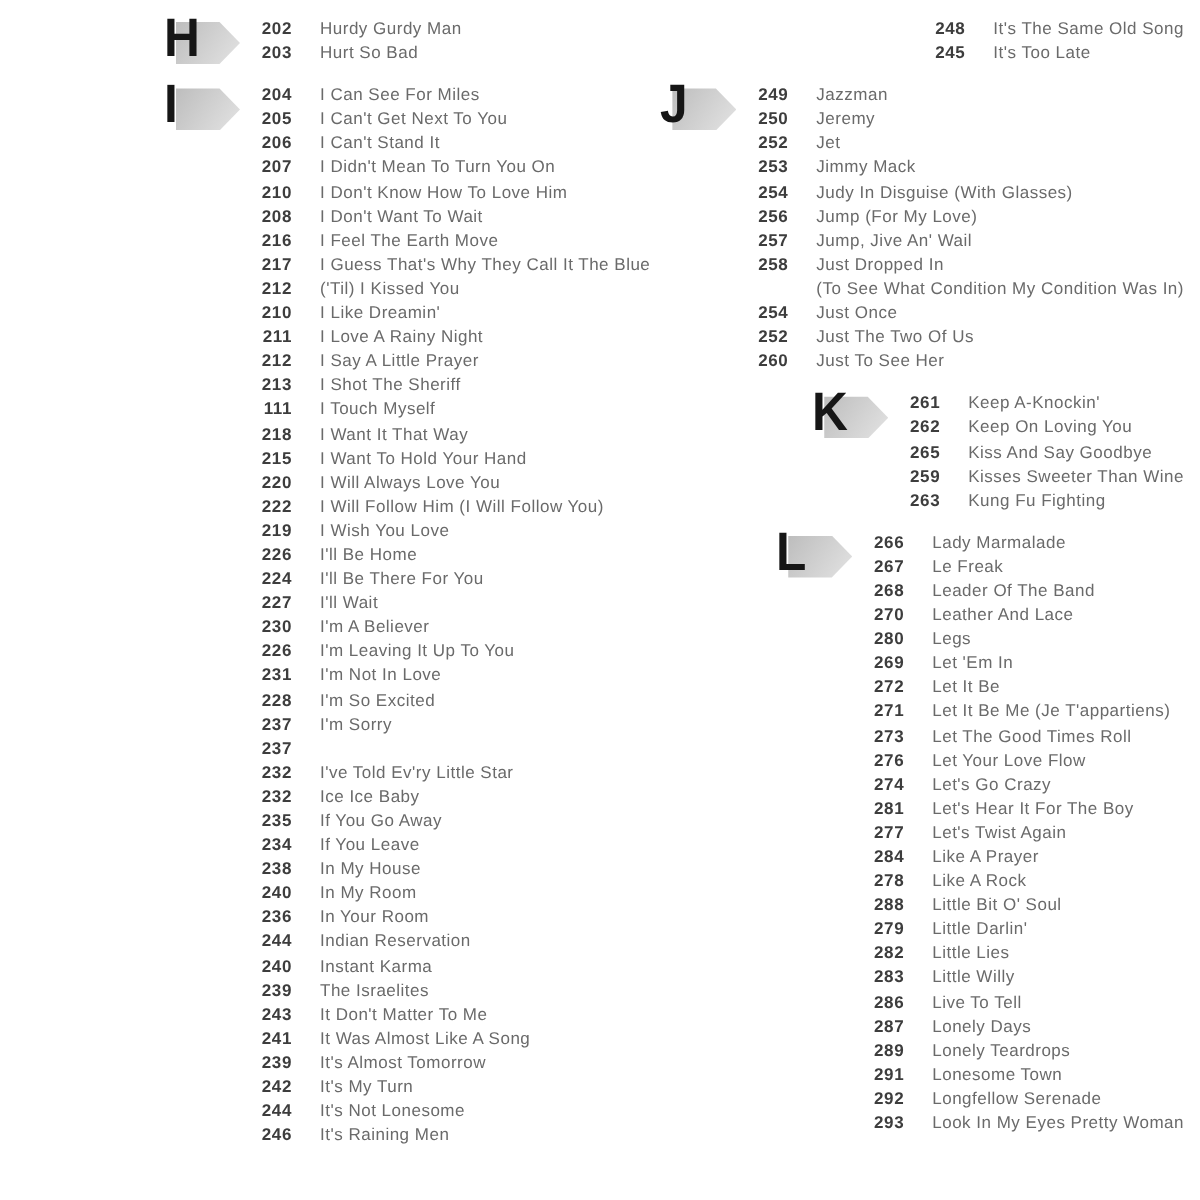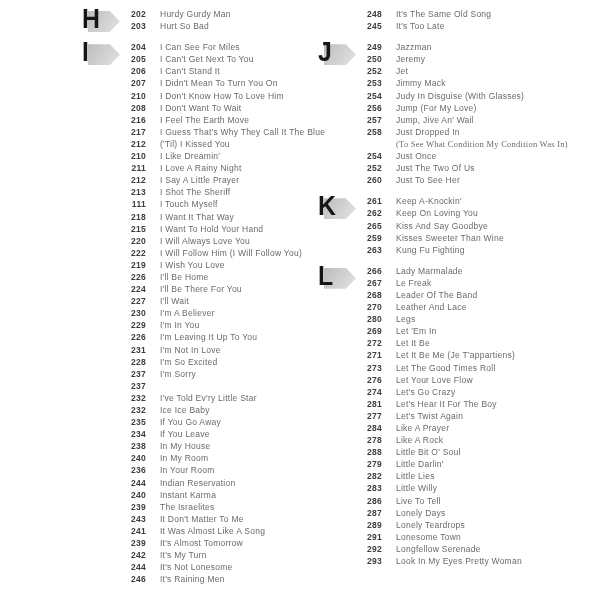--- a/index.html
+++ b/index.html
@@ -4,32 +4,32 @@
 <style>
   html,body{margin:0;padding:0;}
   body{
     width:600px;height:600px;background:#ffffff;
     font-family:"Liberation Sans",sans-serif;
     overflow:hidden;
   }
   .page{position:relative;width:600px;height:600px;background:#ffffff;}
   .column{position:absolute;top:8px;display:flex;flex-direction:column;}
   .column.col1{left:82px;width:246px;}
-  .column.col2{left:318px;width:274px;}
+  .column.col2{left:318px;width:274px;align-items:flex-end;}
   .group{position:relative;padding-left:40px;margin-bottom:9px;}
   .row{display:flex;align-items:baseline;height:12.1px;line-height:12.1px;}
   .num{
     width:24px;flex-shrink:0;text-align:right;
     font-size:8.5px;font-weight:bold;color:#3d3d3d;letter-spacing:.3px;
   }
   .title{
     margin-left:14px;font-size:8.5px;color:#6a6a6a;
     letter-spacing:.25px;white-space:nowrap;
   }
-  .row.cont .title{margin-left:14px;font-family:Liberation Serif, serif;}
+  .row.cont .title{margin-left:14px;}
   .badge{position:absolute;left:0;top:0;width:38px;height:27px;}
   .badge .arrow{
     position:absolute;left:6px;top:3px;width:32px;height:21px;
     background:linear-gradient(125deg,#bdbdbd 0%,#d2d2d2 55%,#e3e3e3 100%);
     clip-path:polygon(0 0,68% 0,100% 50%,68% 100%,0 100%);
   }
   .badge .letter{
     position:absolute;left:0;top:-4px;
     font-size:27px;font-weight:bold;color:#161616;
     transform:scale(.92,1);transform-origin:left top;
@@ -146,24 +146,20 @@
         </div>
         <div class="row">
           <span class="num">227</span>
           <span class="title">I'll Wait</span>
         </div>
         <div class="row">
           <span class="num">230</span>
           <span class="title">I'm A Believer</span>
         </div>
         <div class="row">
-          <span class="num">229</span>
-          <span class="title">I'm In You</span>
-        </div>
-        <div class="row">
           <span class="num">226</span>
           <span class="title">I'm Leaving It Up To You</span>
         </div>
         <div class="row">
           <span class="num">231</span>
           <span class="title">I'm Not In Love</span>
         </div>
         <div class="row">
           <span class="num">228</span>
           <span class="title">I'm So Excited</span>

